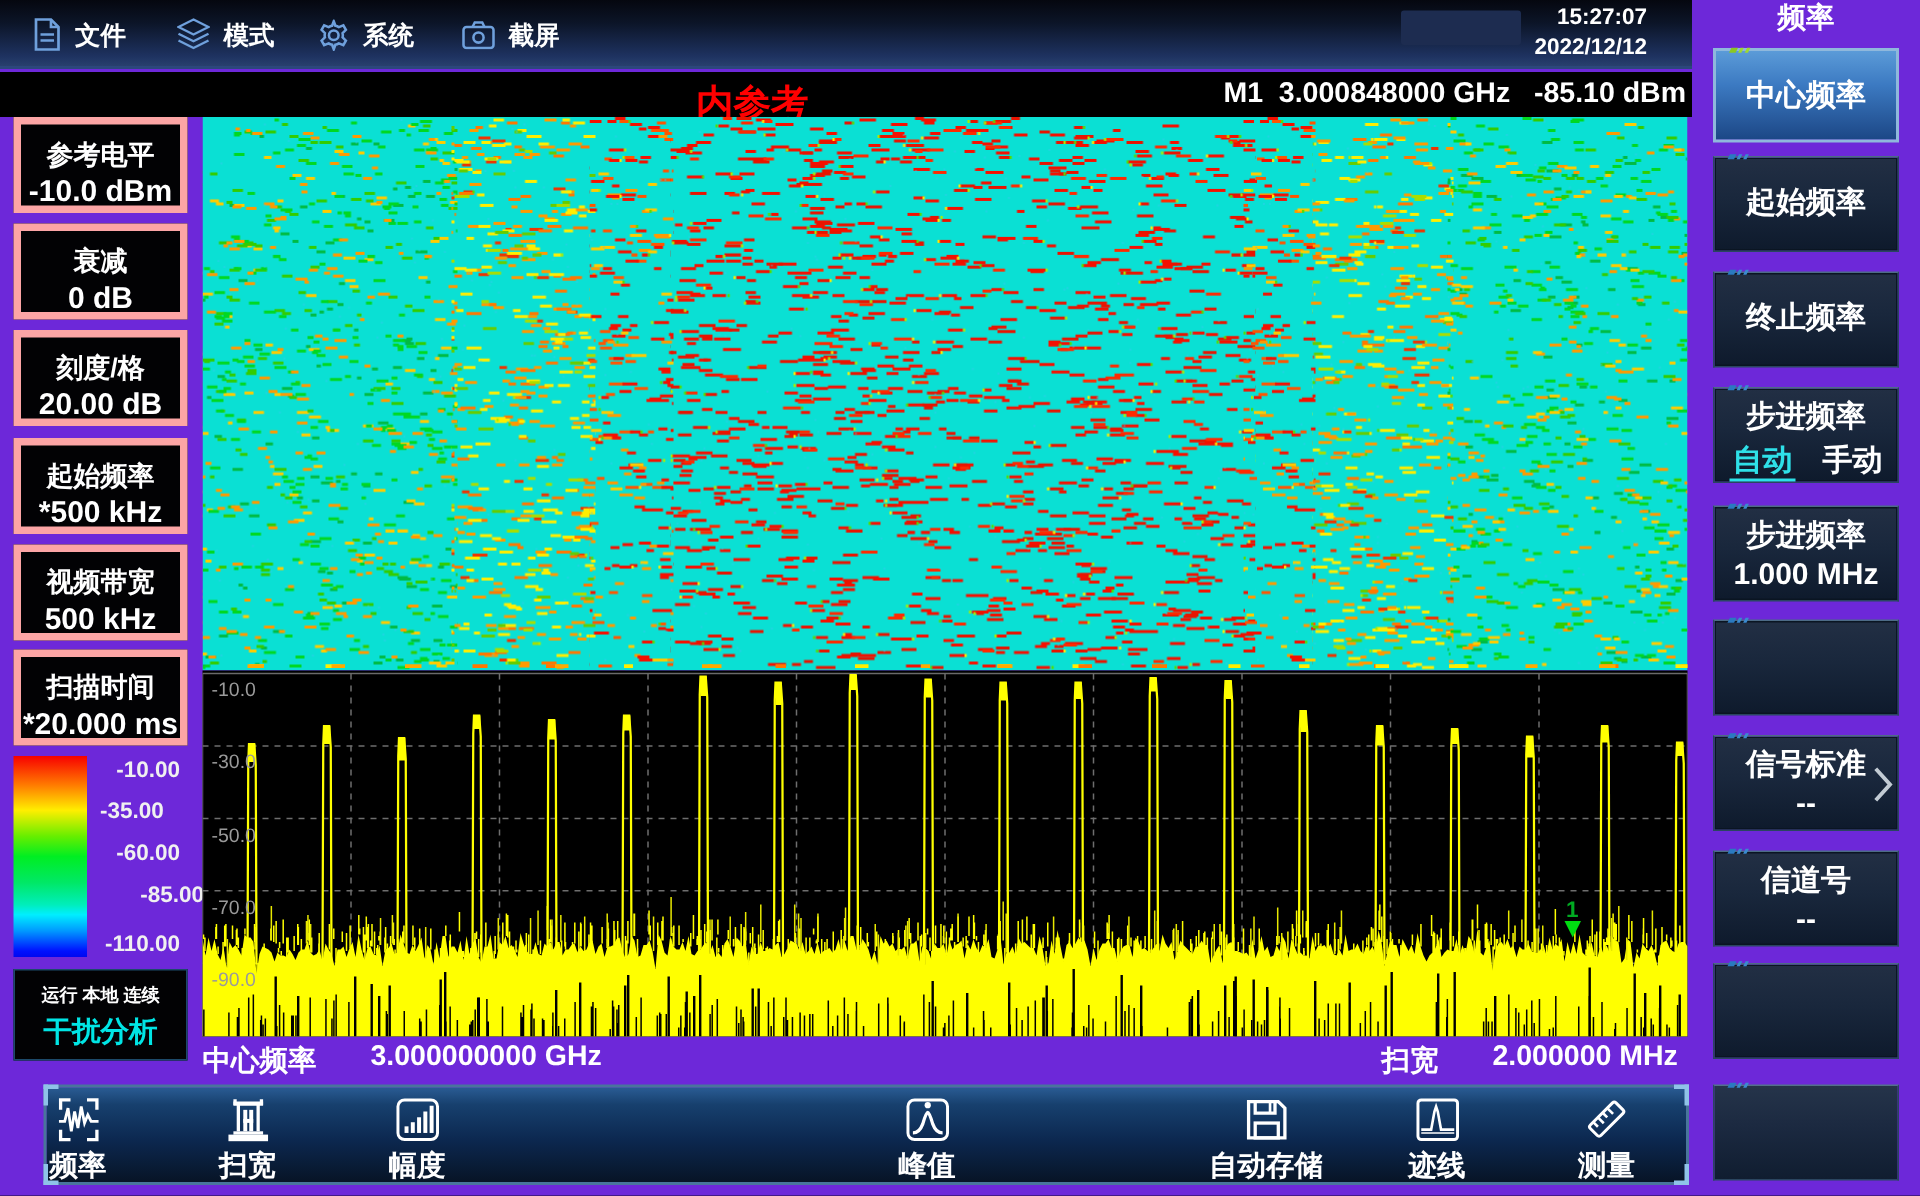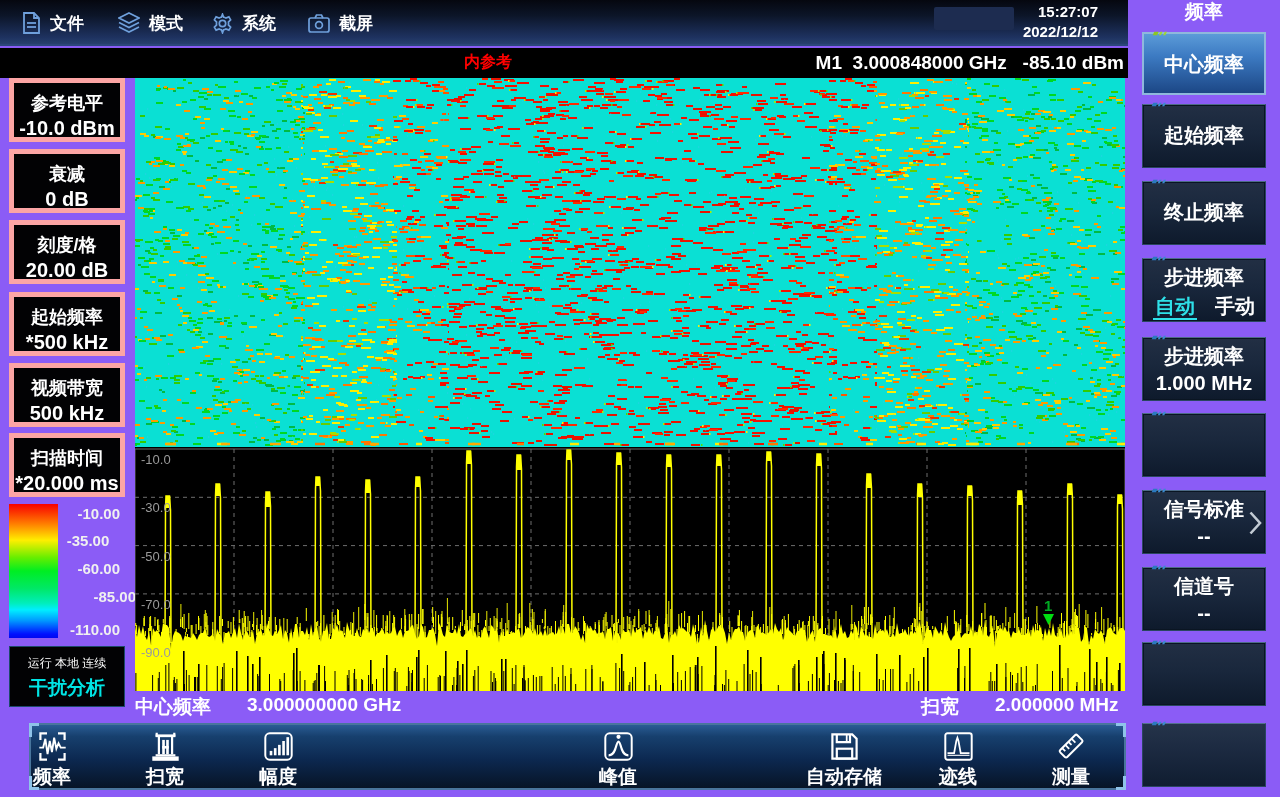--- a/index.html
+++ b/index.html
@@ -1,47 +1,47 @@
 <!DOCTYPE html>
 <html><head>
 <meta charset="utf-8">
 <style>
 * { margin:0; padding:0; box-sizing:border-box; }
 html,body { width:1280px; height:797px; background:#000; overflow:hidden;
   font-family:"Liberation Sans", sans-serif; -webkit-font-smoothing:antialiased; }
-#stage { position:absolute; left:0; top:0; width:1280px; height:797px; background:#8b5cf6; }
+#stage { position:absolute; left:0; top:0; width:1280px; height:797px; background:#6d28d9; }
 .abs { position:absolute; }
 
 
 #topbar { left:0; top:0; width:1128px; height:46px;
   background:linear-gradient(to bottom,#05070f 0%,#0c1528 35%,#1e3260 85%,#28406e 100%);
   border-bottom:2px solid #2c477c; }
 .menuitem { position:absolute; top:12px; height:22px; color:#fff; font-size:17px; font-weight:bold;
   display:flex; align-items:center; gap:9px; }
 .menuitem svg { display:block; }
 #clockbox { position:absolute; left:934px; top:7px; width:80px; height:23px; background:#1d2c50; border-radius:2px;}
 #clock { position:absolute; right:30px; top:2px; width:200px; text-align:right; color:#fff;
   font-size:15px; font-weight:bold; line-height:20px; }
 
 
 #hdr { left:0; top:48px; width:1128px; height:30px; background:#000; }
-#neican { position:absolute; left:464px; top:4px; color:#f00; font-size:16px; font-weight:bold; }
+#neican { position:absolute; left:464px; top:4px; color:#f00; font-size:25px; font-weight:bold; }
 #m1 { position:absolute; right:4px; top:4px; color:#fff; font-size:19px; font-weight:bold; }
 
 
 .lbox { position:absolute; left:9px; width:116px; height:64px; background:#020204;
   border:5px solid #fca5a5; color:#fff; text-align:center; font-weight:bold; }
 .lbox .l1 { font-size:18px; margin-top:8px; }
 .lbox .l2 { font-size:20px; margin-top:2px; }
 #legend { position:absolute; left:9px; top:504px; width:49px; height:134px;
   background:linear-gradient(to bottom,#f80000 0%,#ff7700 14%,#ffee00 27%,#66ee00 40%,#00ee22 50%,#00e866 63%,#00eebb 74%,#00eeff 79%,#0099ff 87%,#0011ff 97%,#0008f0 100%); }
 .leglab { position:absolute; color:#f0f0f0; font-size:15px; font-weight:bold; }
 #runbox { position:absolute; left:9px; top:646px; width:116px; height:61px; background:#020204;
   border:1px solid #1c4a6a; text-align:center; }
-#runbox .r1 { color:#fff; font-size:12px; font-weight:normal; margin-top:8px; }
+#runbox .r1 { color:#fff; font-size:12px; font-weight:bold; margin-top:8px; }
 #runbox .r2 { color:#00e5e5; font-size:19px; font-weight:bold; margin-top:3px; }
 
 
 #wf { left:135px; top:78px; width:990px; height:369px; }
 #spec { left:135px; top:447px; width:990px; height:244px; background:#000; }
 #botlabels { left:135px; top:694px; width:990px; height:28px; color:#fff; font-weight:bold; font-size:19px; }
 
 
 #rtitle { position:absolute; left:1142px; top:-1px; width:124px; text-align:center;
   color:#fff; font-size:19px; font-weight:bold; }

